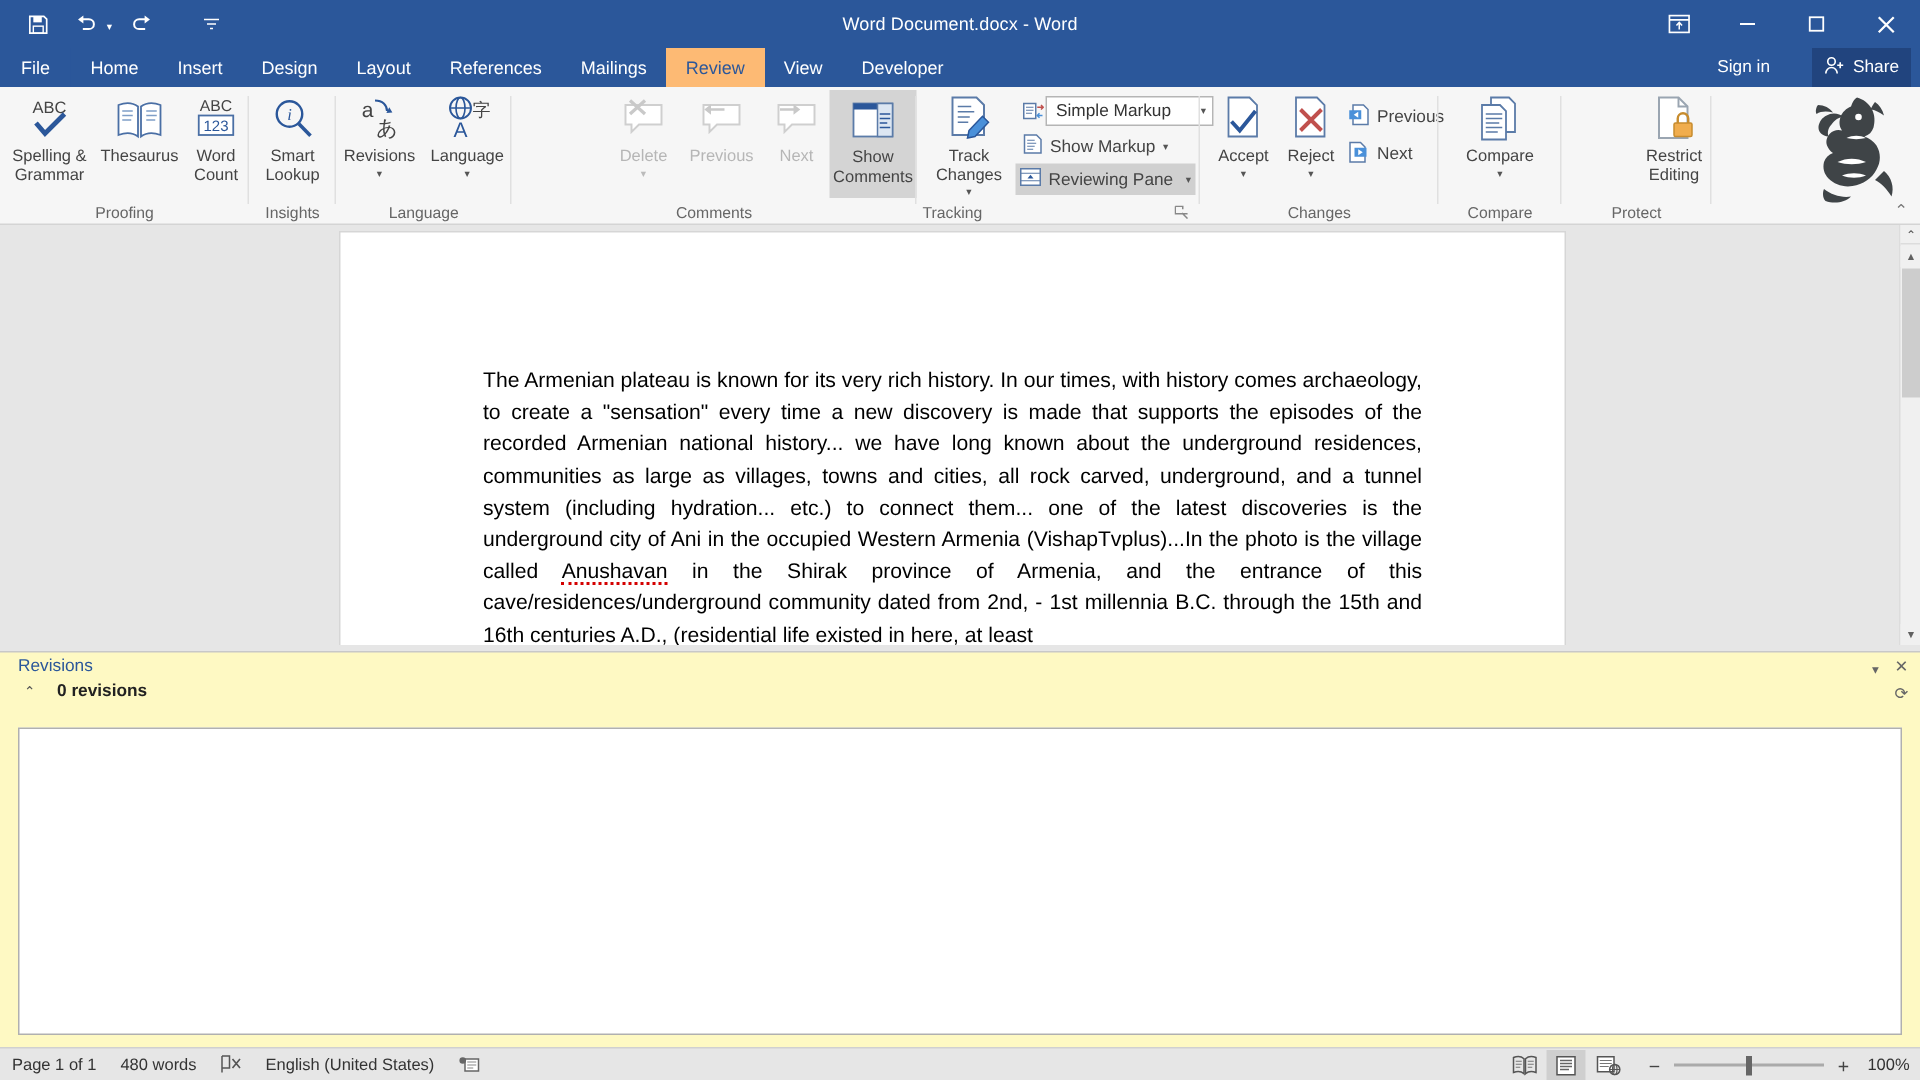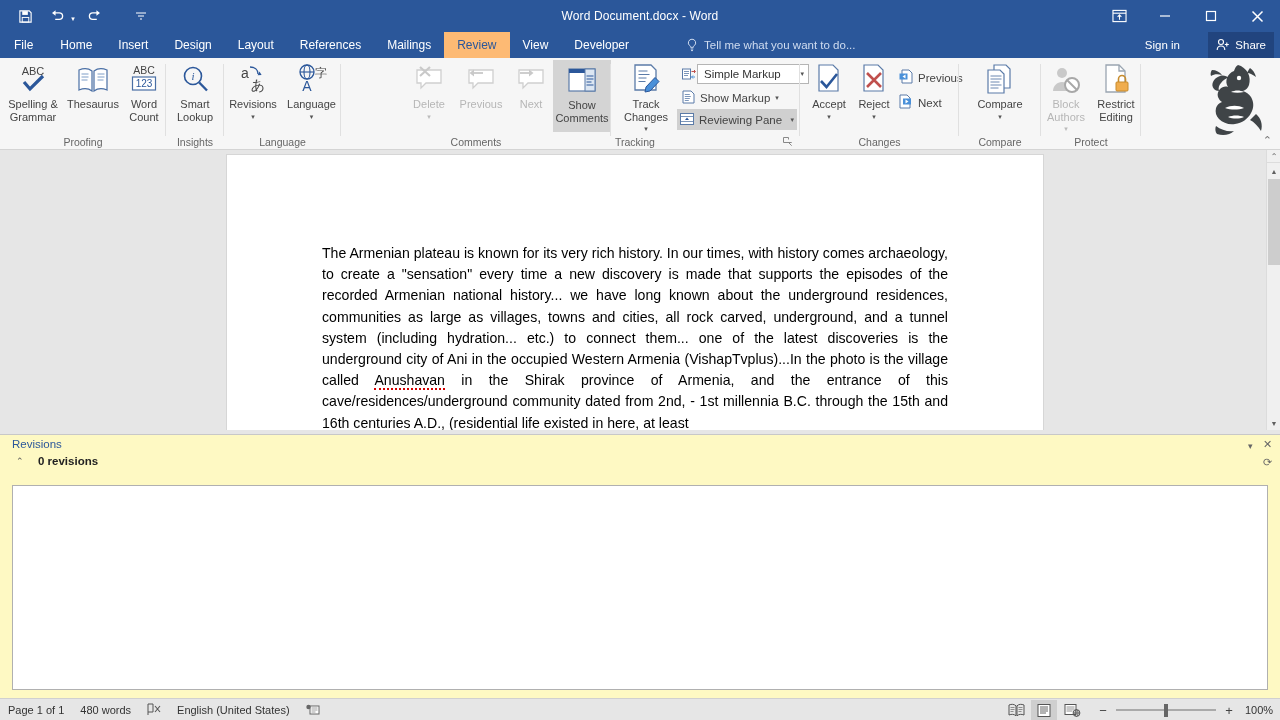--- a/index.html
+++ b/index.html
@@ -234,29 +234,20 @@
       <div class="tab">Home</div>
       <div class="tab">Insert</div>
       <div class="tab">Design</div>
       <div class="tab">Layout</div>
       <div class="tab">References</div>
       <div class="tab">Mailings</div>
       <div class="tab active">Review</div>
       <div class="tab">View</div>
       <div class="tab">Developer</div>
     </div>
-    <div class="tellme">
-      <span class="bulb">
-        <svg width="12" height="14" viewBox="0 0 12 14">
-            <path d="M6 1.2a3.6 3.6 0 0 0-2.2 6.5c.5.4.8 1 .8 1.6h2.8c0-.6.3-1.2.8-1.6A3.6 3.6 0 0 0 6 1.2z" fill="none" stroke="#cfdcf0" stroke-width="1"></path>
-            <path d="M4.7 11h2.6M5 12.6h2" stroke="#cfdcf0" stroke-width="1"></path>
-          </svg>
-      </span>
-      <span>Tell me what you want to do...</span>
-    </div>
     <div class="signin">Sign in</div>
     <div class="share">
       <span>
         <svg width="14" height="13" viewBox="0 0 14 13">
             <circle cx="5" cy="4" r="2.5" fill="none" stroke="#fff" stroke-width="1.1"></circle>
             <path d="M1.2 12c0-2.3 1.7-4 3.8-4s3.8 1.7 3.8 4" fill="none" stroke="#fff" stroke-width="1.1"></path>
             <path d="M10.8 4.5v4M8.8 6.5h4" stroke="#fff" stroke-width="1.1"></path>
           </svg>
       </span>
       <span>Share</span>
@@ -505,33 +496,20 @@
             </svg>
         </span>
         <span>Compare</span>
         <span class="dropcaret">▾</span>
       </div>
       <div class="rgroup-label">Compare</div>
       <div class="rgroup-sep" style="right:0"></div>
     </div>
 
     <div class="rgroup" style="left:1041px; width:100px;">
-      <div class="bigbtn disabled" style="left:0; width:50px;">
-        <span class="ico">
-          <svg width="32" height="30" viewBox="0 0 32 30">
-              <circle cx="12" cy="8" r="5" fill="#c9c9c9"></circle>
-              <path d="M3 26c0-5 4-9 9-9s9 4 9 9" fill="#c9c9c9"></path>
-              <circle cx="22" cy="20" r="7" fill="#fff" stroke="#a8a8a8" stroke-width="2"></circle>
-              <path d="M17 15 27 25" stroke="#a8a8a8" stroke-width="2"></path>
-            </svg>
-        </span>
-        <span style="white-space:pre-line">Block
-Authors</span>
-        <span class="dropcaret" style="color:#bbb">▾</span>
-      </div>
       <div class="bigbtn" style="left:50px; width:50px;">
         <span class="ico">
           <svg width="32" height="32" viewBox="0 0 32 32">
               <path d="M6 2h13l6 6v21H6z" fill="#fff" stroke="#9aa5b1" stroke-width="1.3"></path>
               <path d="M19 2v6h6" fill="none" stroke="#9aa5b1" stroke-width="1.3"></path>
               <rect x="16" y="19" width="12" height="9" rx="1" fill="#f0ad4e" stroke="#c78c2e" stroke-width="1"></rect>
               <path d="M18.5 19v-3a3.5 3.5 0 0 1 7 0v3" fill="none" stroke="#c78c2e" stroke-width="1.6"></path>
             </svg>
         </span>
         <span style="white-space:pre-line">Restrict

